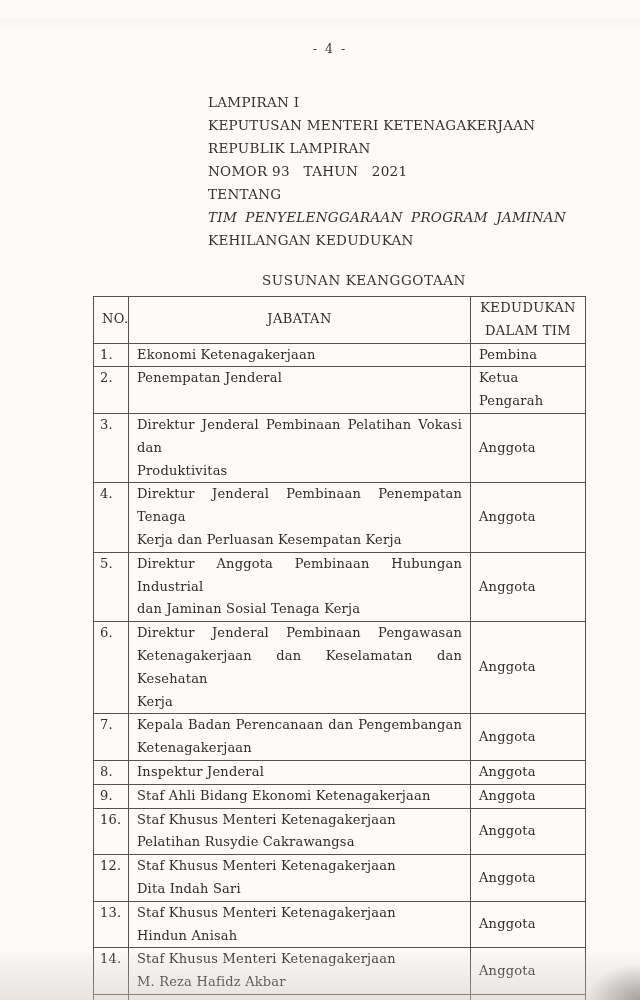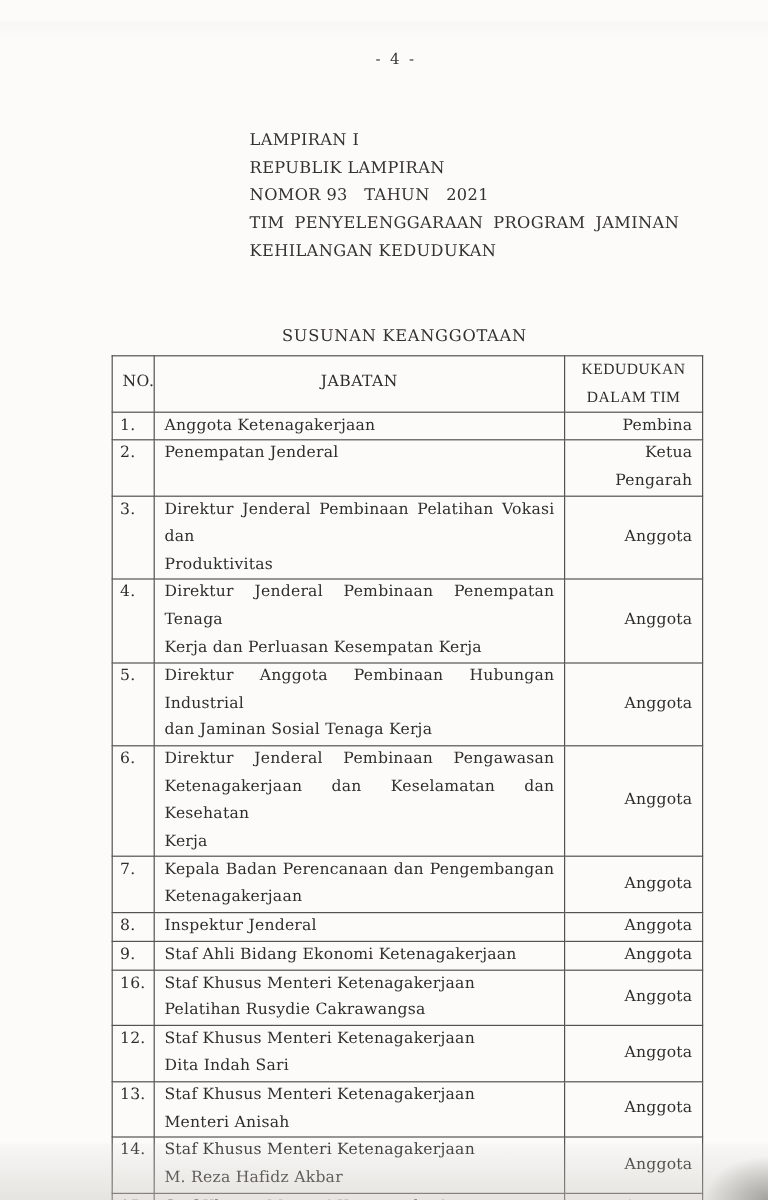--- a/index.html
+++ b/index.html
@@ -8,52 +8,52 @@
     background:#fcfbf9;
     font-family:"DejaVu Serif","Liberation Serif",serif;
     color:#33312d;
     -webkit-font-smoothing:antialiased;
   }
   .page-number {
     position:absolute; top:41px; left:0; width:660px;
     text-align:center; font-size:12.5px; letter-spacing:2px; color:#3a3834;
   }
   .header-block {
-    position:absolute; left:208px; top:106px; width:358px;
+    position:absolute; left:208px; top:91px; width:358px;
     font-size:13.5px; line-height:23px; letter-spacing:0.3px;
   }
   .header-line { white-space:pre; }
   .header-line.justify-line {
-    white-space:normal; text-align:justify; text-align-last:justify;
+    white-space:normal; text-align:justify; text-align-last:justify;font-style:italic;
   }
   .table-title {
-    position:absolute; top:272px; left:80px; width:492px; box-sizing:border-box;
+    position:absolute; top:272px; left:107px; width:492px; box-sizing:border-box;
     padding-left:22px; text-align:center;
     font-size:13.5px; letter-spacing:0.6px;
   }
   table.members {
     position:absolute; left:93px; top:296px; width:492px;
     border-collapse:collapse; table-layout:fixed;
     font-size:13px; line-height:22.8px; letter-spacing:0.2px; color:#2f2d29;
   }
   .members col.c-no { width:35px; }
   .members col.c-jab { width:342px; }
   .members col.c-ked { width:115px; }
   .members th, .members td {
     border:1px solid #55534f; padding:0 8px; font-weight:normal;
     box-sizing:border-box;
   }
   .members thead th { text-align:center; vertical-align:middle; height:46px; font-size:13px; letter-spacing:0.4px; }
   .members td.col-no { vertical-align:top; text-align:left; padding-left:6px; padding-right:2px; }
   .members td.col-jabatan { vertical-align:top; }
-  .members td.col-kedudukan { vertical-align:middle; text-align:right; }
+  .members td.col-kedudukan { vertical-align:middle; text-align:left; }
   .members td.col-jabatan.justify .jab-line:not(:last-child) {
     text-align:justify; text-align-last:justify;
   }
-  .hdr-line { display:block;font-family:Liberation Serif, serif; }
+  .hdr-line { display:block; }
   
   .scan-shadow-bottom {
     position:absolute; left:0; top:953px; width:640px; height:47px;
     background:linear-gradient(180deg, rgba(214,212,207,0.10), rgba(203,200,195,0.45));
     pointer-events:none;
   }
   .scan-shadow-corner {
     position:absolute; right:0; bottom:0; width:52px; height:36px;
     background:radial-gradient(ellipse at 100% 100%, rgba(128,126,121,0.65), rgba(128,126,121,0) 72%);
     pointer-events:none;
@@ -66,22 +66,24 @@
 </style>
 </head>
 <body>
 
 <div class="scan-band-top"></div>
 
 <div class="page-number">- 4 -</div>
 
 <div class="header-block">
   <div class="header-line">LAMPIRAN I</div>
+  <div class="header-line">KEPUTUSAN MENTERI KETENAGAKERJAAN</div>
   <div class="header-line">REPUBLIK LAMPIRAN</div>
   <div class="header-line">NOMOR 93   TAHUN   2021</div>
+  <div class="header-line">TENTANG</div>
   <div class="header-line justify-line">TIM PENYELENGGARAAN PROGRAM JAMINAN</div>
   <div class="header-line">KEHILANGAN KEDUDUKAN</div>
 </div>
 
 <div class="table-title">SUSUNAN KEANGGOTAAN</div>
 
 <table class="members">
   <colgroup>
     <col class="c-no">
       <col class="c-jab">
@@ -94,21 +96,21 @@
       <th>
         <span class="hdr-line">KEDUDUKAN</span>
         <span class="hdr-line">DALAM TIM</span>
       </th>
     </tr>
   </thead>
   <tbody>
       <tr>
         <td class="col-no">1.</td>
         <td class="col-jabatan">
-          <div class="jab-line">Anggota Ketenagakerjaan</div>
+          <div class="jab-line">Ekonomi Ketenagakerjaan</div>
         </td>
         <td class="col-kedudukan">Pembina</td>
       </tr>
       <tr>
         <td class="col-no">2.</td>
         <td class="col-jabatan">
           <div class="jab-line">Penempatan Jenderal</div>
         </td>
         <td class="col-kedudukan">Ketua Pengarah</td>
       </tr>
@@ -180,21 +182,21 @@
         <td class="col-jabatan">
           <div class="jab-line">Staf Khusus Menteri Ketenagakerjaan</div>
           <div class="jab-line">Dita Indah Sari</div>
         </td>
         <td class="col-kedudukan">Anggota</td>
       </tr>
       <tr>
         <td class="col-no">13.</td>
         <td class="col-jabatan">
           <div class="jab-line">Staf Khusus Menteri Ketenagakerjaan</div>
-          <div class="jab-line">Menteri Anisah</div>
+          <div class="jab-line">Hindun Anisah</div>
         </td>
         <td class="col-kedudukan">Anggota</td>
       </tr>
       <tr>
         <td class="col-no">14.</td>
         <td class="col-jabatan">
           <div class="jab-line">Staf Khusus Menteri Ketenagakerjaan</div>
           <div class="jab-line">M. Reza Hafidz Akbar</div>
         </td>
         <td class="col-kedudukan">Anggota</td>

